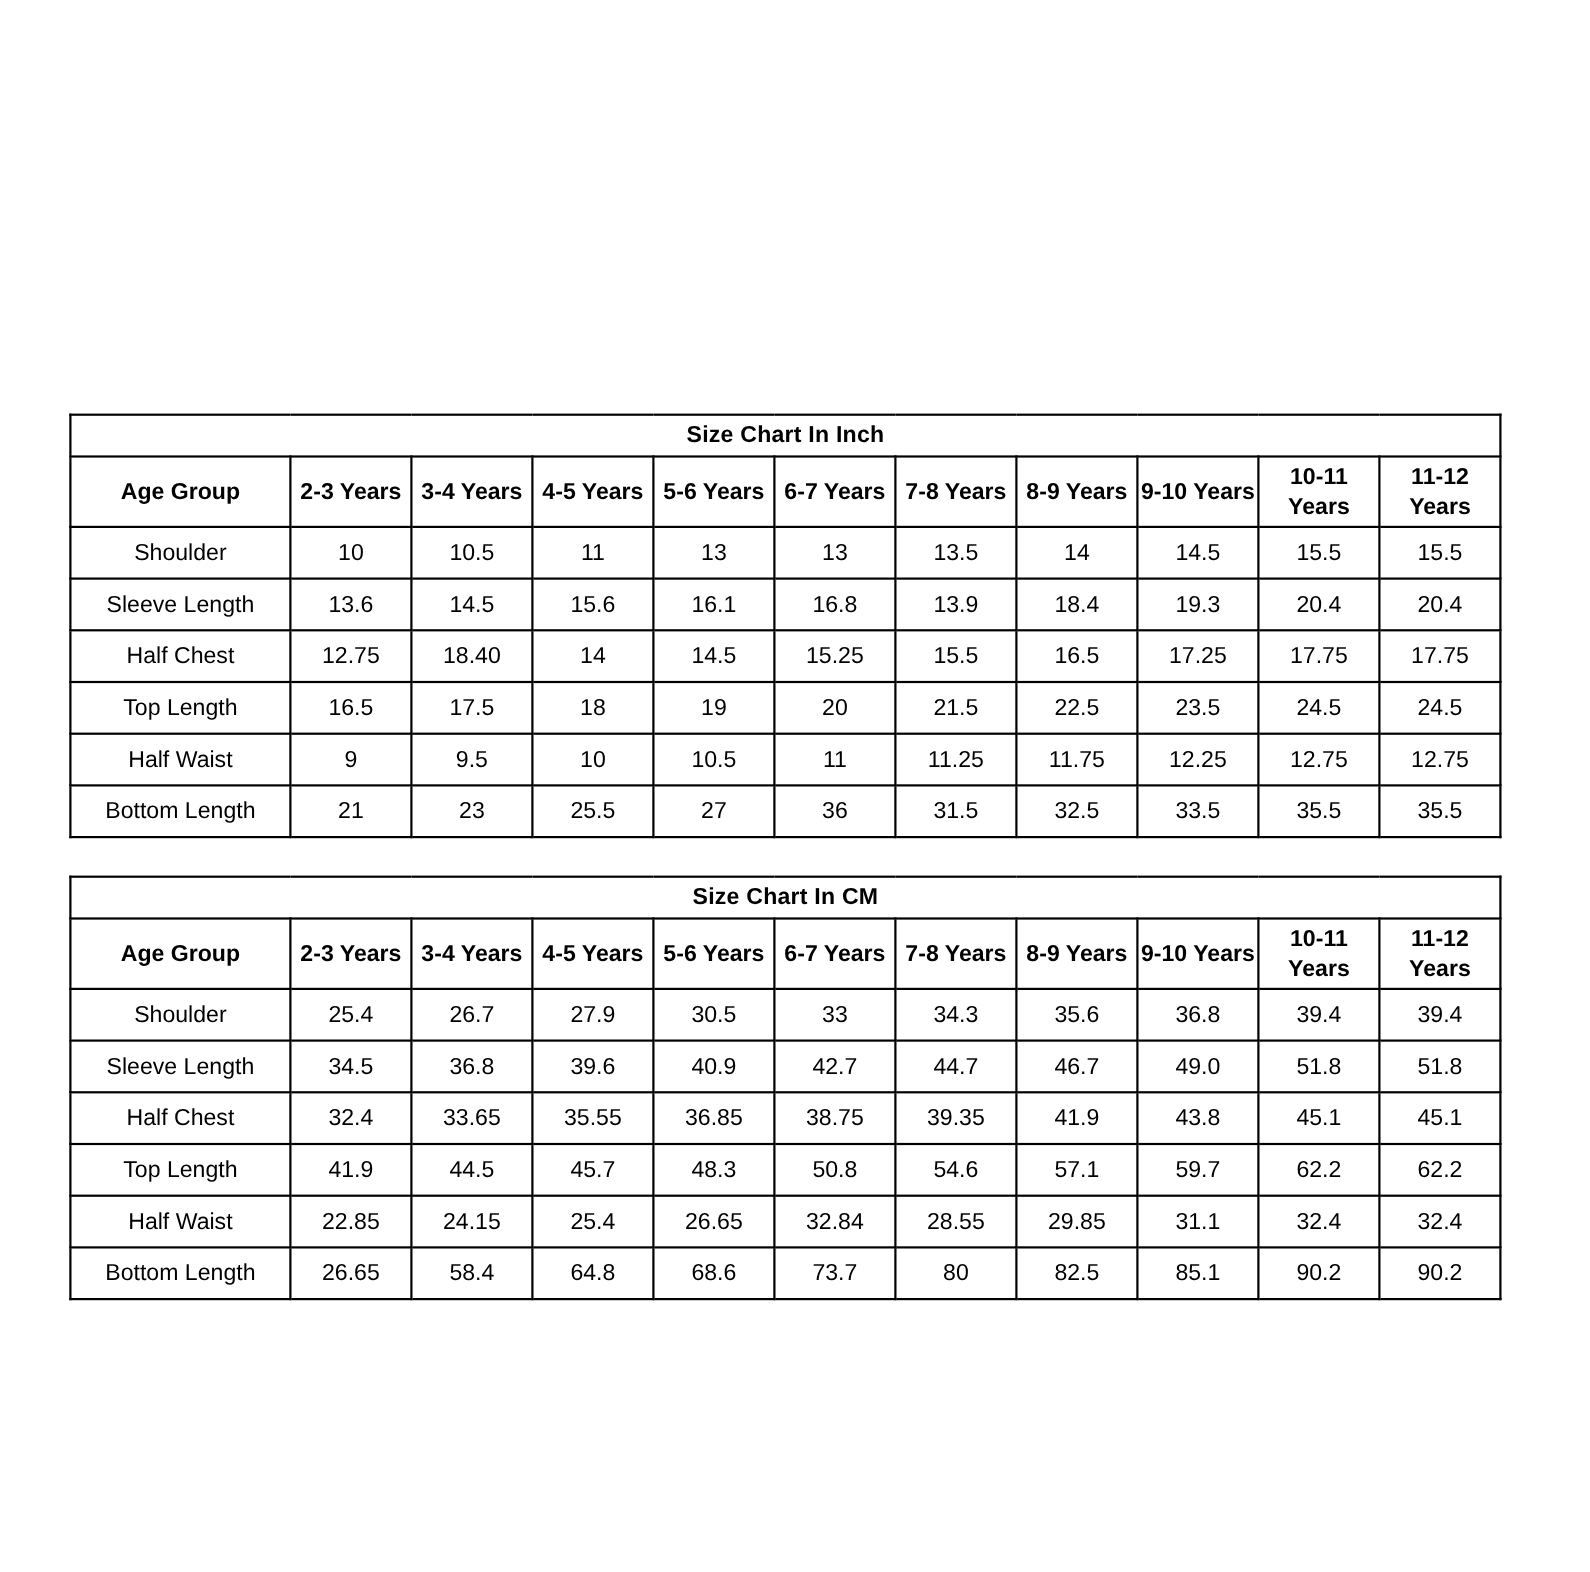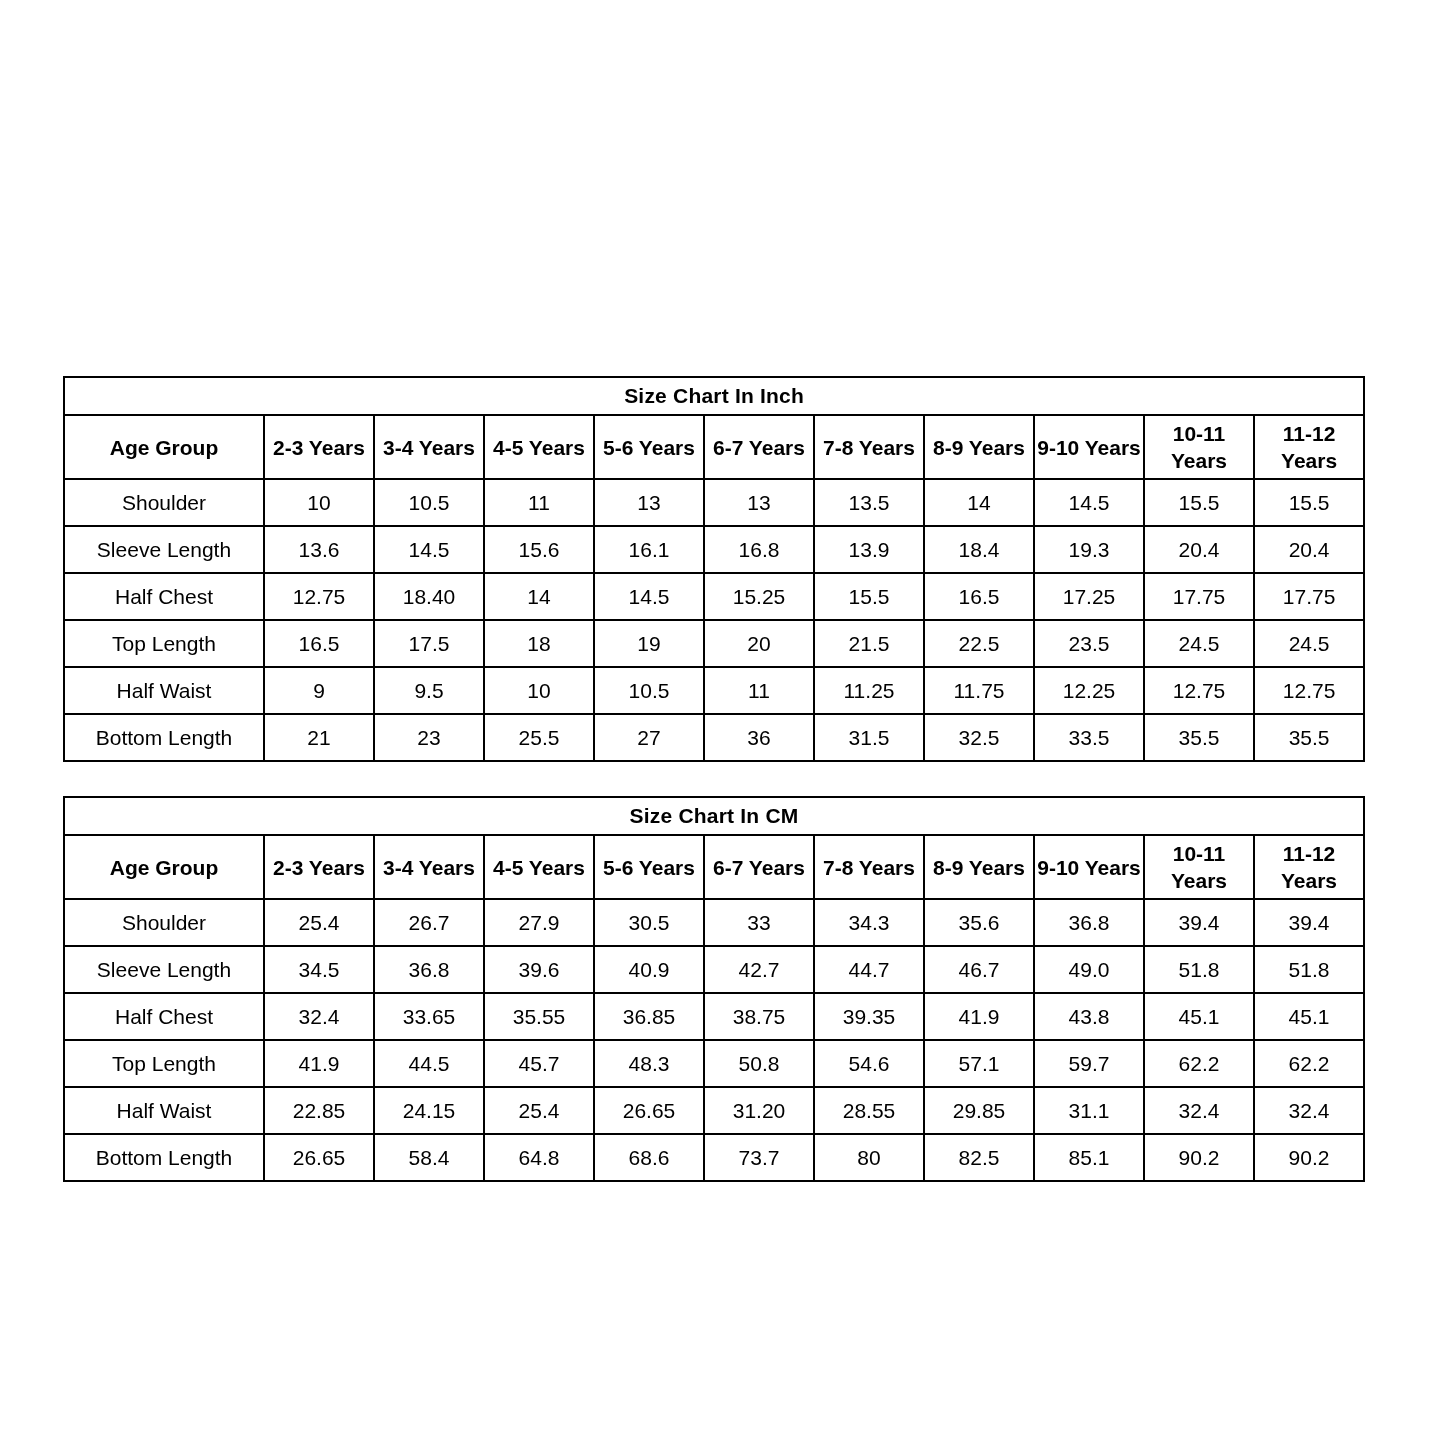--- a/index.html
+++ b/index.html
@@ -278,21 +278,21 @@
           <td class="val-cell">59.7</td>
           <td class="val-cell">62.2</td>
           <td class="val-cell">62.2</td>
         </tr>
         <tr>
           <td class="row-label">Half Waist</td>
           <td class="val-cell">22.85</td>
           <td class="val-cell">24.15</td>
           <td class="val-cell">25.4</td>
           <td class="val-cell">26.65</td>
-          <td class="val-cell">31.20</td>
+          <td class="val-cell">32.84</td>
           <td class="val-cell">28.55</td>
           <td class="val-cell">29.85</td>
           <td class="val-cell">31.1</td>
           <td class="val-cell">32.4</td>
           <td class="val-cell">32.4</td>
         </tr>
         <tr>
           <td class="row-label">Bottom Length</td>
           <td class="val-cell">26.65</td>
           <td class="val-cell">58.4</td>

